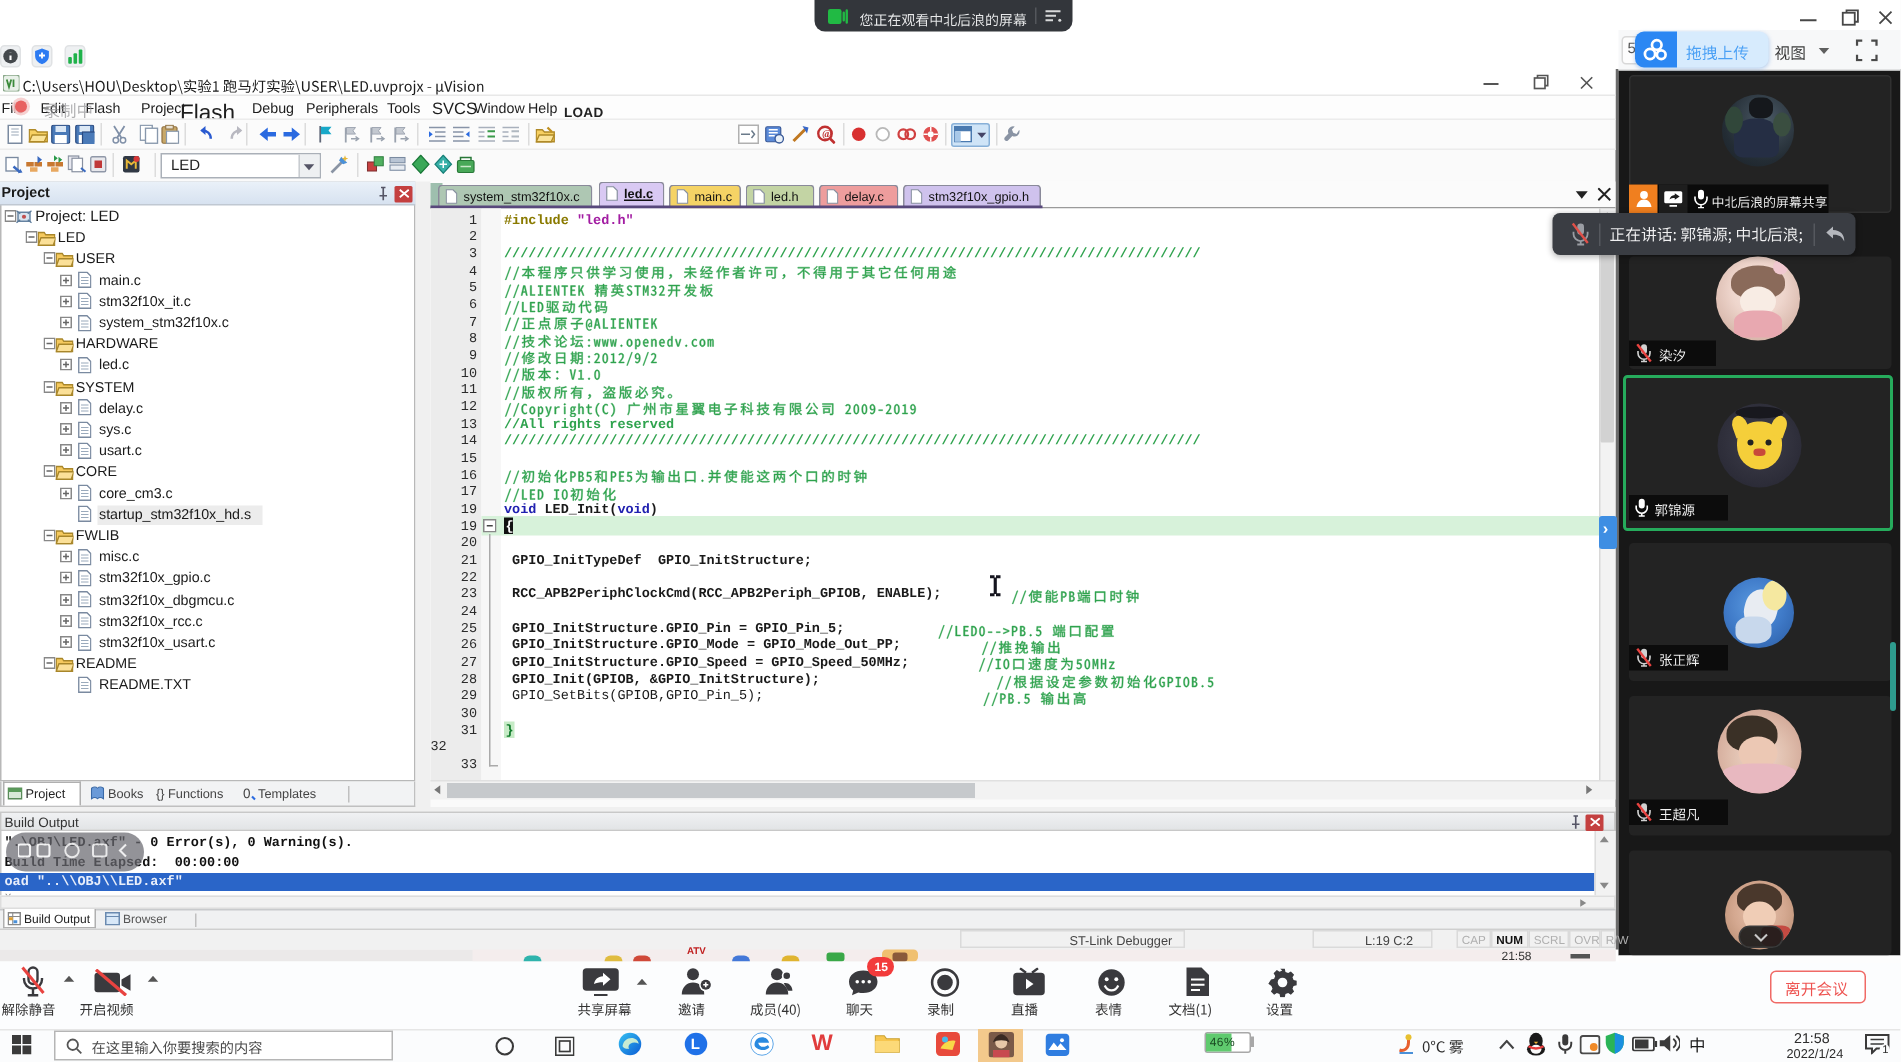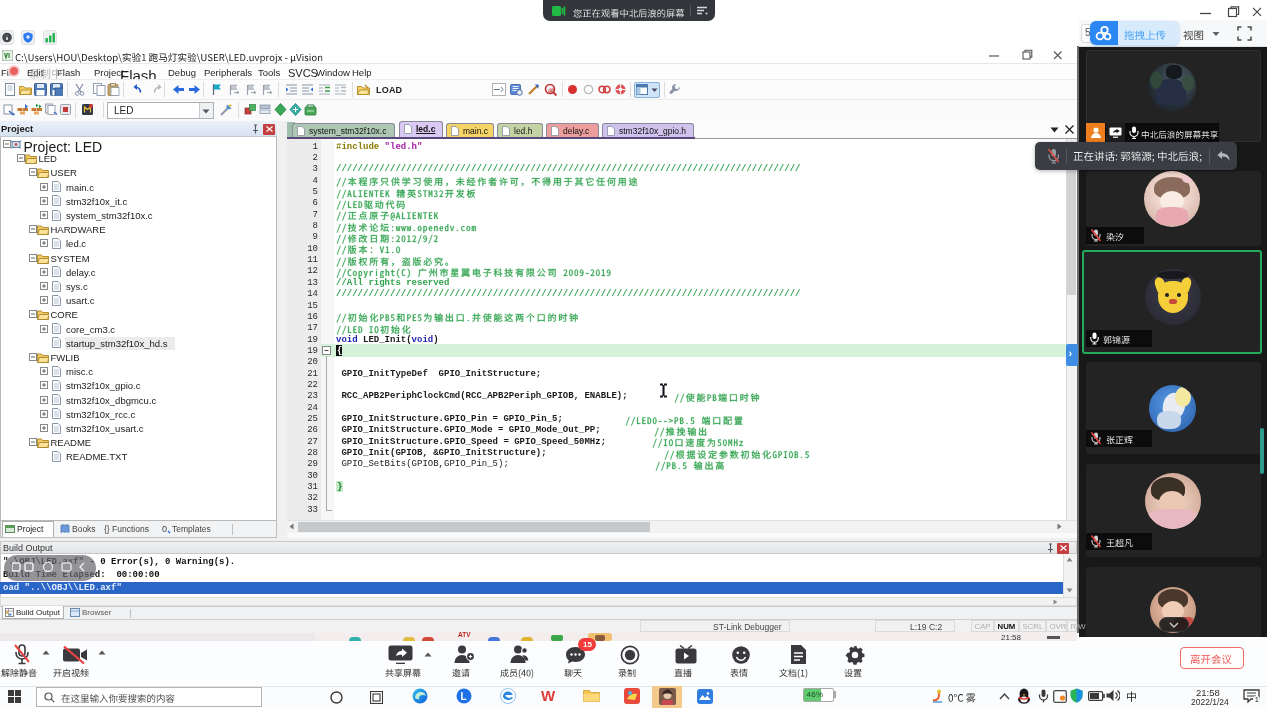--- a/index.html
+++ b/index.html
@@ -197,21 +197,21 @@
 <svg style="position:absolute;left:334px;top:83px;width:13px;height:13px;" width="13" height="13" viewBox="0 0 13 13">
     <path d="M1 2h11M1 5h4M1 8h4M1 11h11" stroke="#a8b0bc" stroke-width="1.1"></path>
     <path d="M7 4.5h5M7 8h5" stroke="#b0b8c0" stroke-width="1.3"></path>
   </svg>
 <div style="position:absolute;left:352px;top:82px;width:1px;height:15px;background:#dcdcdc;"></div>
 <svg style="position:absolute;left:357px;top:83px;width:13px;height:13px;" width="13" height="13" viewBox="0 0 13 13">
     <path d="M0.5 3.5h4l1.5 1.5h6.5v6.5h-12z" fill="#f7d062" stroke="#b08a28" stroke-width="0.9"></path>
     <path d="M0.5 11.5l2-4.5h10l-2 4.5z" fill="#fbe49a" stroke="#b08a28" stroke-width="0.9"></path>
     <path d="M8 2l3 3" stroke="#c09020" stroke-width="1.5"></path>
   </svg>
-<div style="position:absolute;left:376px;top:85px;font-size:9px;color:#222;white-space:pre;font-weight:bold;letter-spacing:0.2px;">LOAD</div>
+<div style="position:absolute;left:376px;top:70px;font-size:9px;color:#222;white-space:pre;font-weight:bold;letter-spacing:0.2px;">LOAD</div>
 <div style="position:absolute;left:492px;top:83px;width:14px;height:13px;background:#fff;border:1px solid #b0b0b0;"></div>
 <svg style="position:absolute;left:493px;top:86px;width:11px;height:7px;" width="11" height="7" viewBox="0 0 11 7">
     <path d="M1 3.5h6M8 1l2 2.5-2 2.5" fill="none" stroke="#6a7a8a" stroke-width="1"></path>
   </svg>
 <svg style="position:absolute;left:510px;top:83px;width:13px;height:13px;" width="13" height="13" viewBox="0 0 13 13">
     <rect x="0.5" y="1.5" width="10" height="10" rx="1" fill="#5a8ad8" stroke="#3a5a98" stroke-width="0.8"></rect>
     <path d="M2.5 3.5h6M2.5 5.5h6M2.5 7.5h4" stroke="#fff" stroke-width="0.9"></path>
     <circle cx="9.5" cy="9.5" r="2.8" fill="#e8f0f8" stroke="#3a5a98" stroke-width="0.9"></circle>
   </svg>
 <svg style="position:absolute;left:527px;top:83px;width:13px;height:13px;" width="13" height="13" viewBox="0 0 13 13">
@@ -330,21 +330,21 @@
   </svg>
 <svg style="position:absolute;left:2.5px;top:140.0px;width:8px;height:8px;" width="8" height="8" viewBox="0 0 8 8">
     <rect x="0.5" y="0.5" width="7" height="7" fill="#fff" stroke="#888"></rect>
     <path d="M2 4h4" stroke="#666" stroke-width="1"></path>
   </svg>
 <svg style="position:absolute;left:10px;top:138.5px;width:12px;height:11px;" width="12" height="11" viewBox="0 0 12 11">
     <rect x="2" y="2.5" width="8" height="6" fill="#d8e4f0" stroke="#5a7a9a" stroke-width="0.9"></rect>
     <path d="M1 1.5l2.5 2M11 1.5l-2.5 2M1 9.5l2.5-2M11 9.5l-2.5-2" stroke="#5a7a9a" stroke-width="0.9"></path>
     <circle cx="6" cy="5.5" r="1.4" fill="#c05050"></circle>
   </svg>
-<div style="position:absolute;left:23.5px;top:139.0px;font-size:14px;color:#1a1a1a;white-space:pre;">Project: LED</div>
+<div style="position:absolute;left:23.5px;top:139.0px;font-size:10px;color:#1a1a1a;white-space:pre;">Project: LED</div>
 <svg style="position:absolute;left:17px;top:154.2px;width:8px;height:8px;" width="8" height="8" viewBox="0 0 8 8">
     <rect x="0.5" y="0.5" width="7" height="7" fill="#fff" stroke="#888"></rect>
     <path d="M2 4h4" stroke="#666" stroke-width="1"></path>
   </svg>
 <svg style="position:absolute;left:25px;top:153.2px;width:12px;height:11px;" width="12" height="11" viewBox="0 0 12 11">
     <path d="M0.5 2h4l1 1.5h6v7h-11z" fill="#f5c95e" stroke="#a8862a" stroke-width="0.9"></path>
     <path d="M0.5 10.5l1.8-5h10l-1.8 5z" fill="#fbe098" stroke="#a8862a" stroke-width="0.9"></path>
   </svg>
 <div style="position:absolute;left:38.5px;top:153.2px;font-size:9.5px;color:#1a1a1a;white-space:pre;">LED</div>
 <svg style="position:absolute;left:29px;top:168.4px;width:8px;height:8px;" width="8" height="8" viewBox="0 0 8 8">
@@ -615,21 +615,21 @@
 <div class="mono" style="position:absolute;left:287px;top:379.95px;width:31px;height:11px;font-size:9px;color:#2b2b2b;text-align:right;">22</div>
 <div class="mono" style="position:absolute;left:287px;top:391.29999999999995px;width:31px;height:11px;font-size:9px;color:#2b2b2b;text-align:right;">23</div>
 <div class="mono" style="position:absolute;left:287px;top:402.65px;width:31px;height:11px;font-size:9px;color:#2b2b2b;text-align:right;">24</div>
 <div class="mono" style="position:absolute;left:287px;top:414.0px;width:31px;height:11px;font-size:9px;color:#2b2b2b;text-align:right;">25</div>
 <div class="mono" style="position:absolute;left:287px;top:425.35px;width:31px;height:11px;font-size:9px;color:#2b2b2b;text-align:right;">26</div>
 <div class="mono" style="position:absolute;left:287px;top:436.69999999999993px;width:31px;height:11px;font-size:9px;color:#2b2b2b;text-align:right;">27</div>
 <div class="mono" style="position:absolute;left:287px;top:448.04999999999995px;width:31px;height:11px;font-size:9px;color:#2b2b2b;text-align:right;">28</div>
 <div class="mono" style="position:absolute;left:287px;top:459.4px;width:31px;height:11px;font-size:9px;color:#2b2b2b;text-align:right;">29</div>
 <div class="mono" style="position:absolute;left:287px;top:470.75px;width:31px;height:11px;font-size:9px;color:#2b2b2b;text-align:right;">30</div>
 <div class="mono" style="position:absolute;left:287px;top:482.1px;width:31px;height:11px;font-size:9px;color:#2b2b2b;text-align:right;">31</div>
-<div class="mono" style="position:absolute;left:287px;top:493.44999999999993px;width:31px;height:11px;font-size:9px;color:#2b2b2b;text-align:right;">32</div>
+<div class="mono" style="position:absolute;left:287px;top:493.44999999999993px;width:31px;height:11px;font-size:9px;color:#2b2b2b;">32</div>
 <div class="mono" style="position:absolute;left:287px;top:504.79999999999995px;width:31px;height:11px;font-size:9px;color:#2b2b2b;text-align:right;">33</div>
 <svg style="position:absolute;left:322px;top:346.4px;width:9px;height:9px;" width="9" height="9" viewBox="0 0 9 9">
     <rect x="0.5" y="0.5" width="8" height="8" fill="#fff" stroke="#888"></rect>
     <path d="M2.5 4.5h4" stroke="#444" stroke-width="1"></path>
   </svg>
 <div style="position:absolute;left:326px;top:355.9px;width:1px;height:154.89999999999998px;background:#aaa;"></div>
 <div style="position:absolute;left:326px;top:509.79999999999995px;width:6px;height:1px;background:#aaa;"></div>
 <div class="mono" style="position:absolute;left:336px;top:141.6px;font-size:9px;color:#8a7a00;white-space:pre;font-weight:bold;">#include</div>
 <div class="mono" style="position:absolute;left:384.6px;top:141.6px;font-size:9px;color:#a21ca2;white-space:pre;font-weight:bold;">"led.h"</div>
 <div class="mono" style="position:absolute;left:336px;top:164.29999999999998px;font-size:9px;color:#2fa34e;white-space:pre;font-weight:bold;">//////////////////////////////////////////////////////////////////////////////////////</div>

